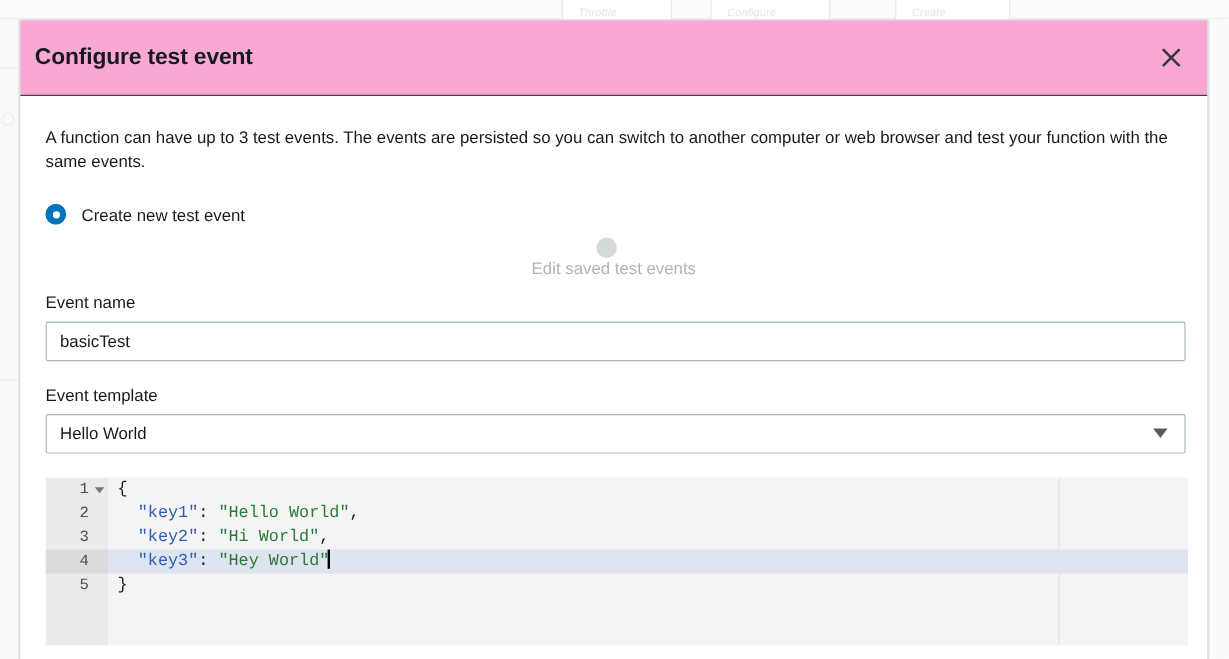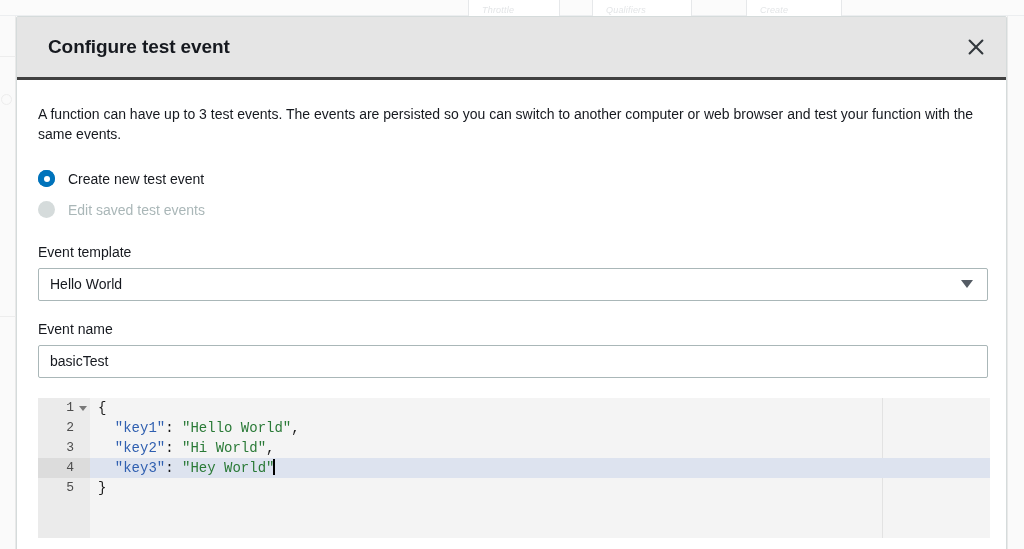--- a/index.html
+++ b/index.html
@@ -63,25 +63,25 @@
     width: 991px; height: 600px;
     background: #ffffff;
     border: 1px solid #d5dbdb;
     border-radius: 2px;
     box-shadow: 0 1px 2px rgba(0,0,0,.06);
   }
 
   .modal-header {
     position: relative;
     height: 63px;
-    background: #e5e5e5;
-    border-bottom: 3px solid #404040;
+    background: #f9a8d4;
+    border-bottom: 1px solid #404040;
     display: flex;
     align-items: center;
-    padding: 0 31px;
+    padding: 0 12px;
   }
   .modal-title {
     font-size: 19px;
     font-weight: bold;
     color: #16191f;
     letter-spacing: -.1px;
   }
   .close-btn {
     position: absolute;
     right: 14px; top: 50%;
@@ -108,21 +108,21 @@
   
   .radio-group { margin-bottom: 22px; }
   .radio-row {
     display: flex;
     align-items: center;
     height: 24px;
     margin-bottom: 7px;
     cursor: pointer;
     text-align: right;
   }
-  .radio-row.disabled { cursor: default; }
+  .radio-row.disabled { cursor: default; flex-direction: column; }
   .radio-mark {
     position: relative;
     width: 17px; height: 17px;
     border-radius: 50%;
     margin-right: 13px;
     flex: none;
   }
   .radio-mark.on {
     background: #0073bb;
     box-shadow: inset 0 0 0 1px #0073bb;
@@ -250,21 +250,21 @@
   }
 </style>
 </head>
 <body>
 
 <div class="page-backdrop">
   <div class="bg-tabrow">
       <div class="bg-tab" style="left: 468px; width: 92px;"></div>
       <div class="bg-tab-label" style="left: 482px;">Throttle</div>
       <div class="bg-tab" style="left: 592px; width: 100px;"></div>
-      <div class="bg-tab-label" style="left: 606px;">Qualifiers</div>
+      <div class="bg-tab-label" style="left: 606px;">Configure</div>
       <div class="bg-tab" style="left: 746px; width: 96px;"></div>
       <div class="bg-tab-label" style="left: 760px;">Create</div>
     </div>
   <div class="bg-left-rail">
     <div class="bg-rail-line" style="top:40px"></div>
     <div class="bg-rail-circle" style="top:78px"></div>
     <div class="bg-rail-line" style="top:300px"></div>
   </div>
   <div class="bg-right-rail"></div>
 </div>
@@ -294,31 +294,31 @@
       </div>
 
       <div class="radio-row disabled">
         <span class="radio-mark off"></span>
         <span class="radio-label muted">Edit saved test events</span>
       </div>
 
     </div>
 
     <div class="field">
+      <label class="field-label">Event name</label>
+      <div class="control input">
+        <span>basicTest</span>
+      </div>
+    </div>
+
+    <div class="field">
       <label class="field-label">Event template</label>
       <div class="control">
         <span>Hello World</span>
         <span class="caret"></span>
-      </div>
-    </div>
-
-    <div class="field">
-      <label class="field-label">Event name</label>
-      <div class="control input">
-        <span>basicTest</span>
       </div>
     </div>
 
     <div class="editor">
       <div class="gutter" id="gutter">
           <div class="gutter-row">1<span class="fold"></span></div>
           <div class="gutter-row">2</div>
           <div class="gutter-row">3</div>
           <div class="gutter-row active">4</div>
           <div class="gutter-row">5</div>

